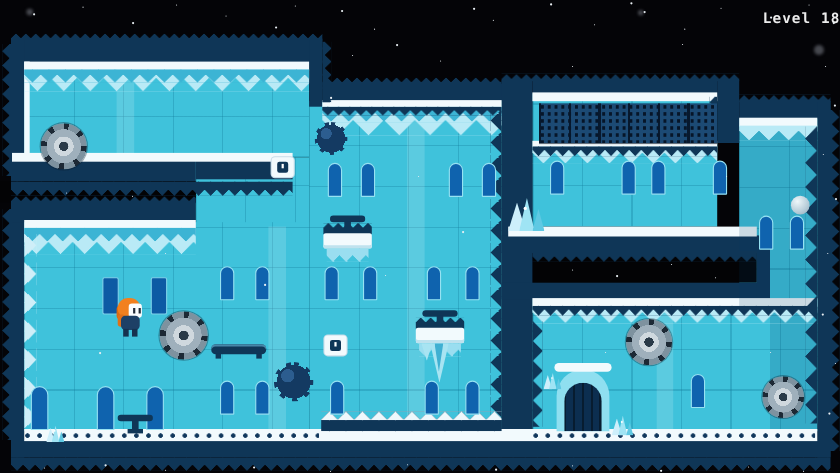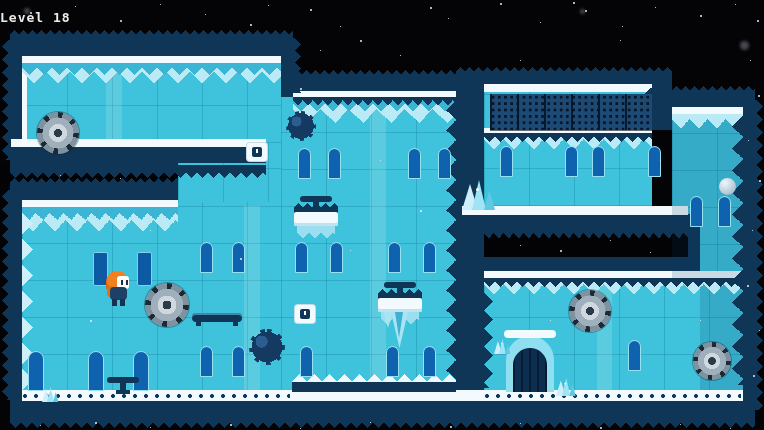--- a/index.html
+++ b/index.html
@@ -43,21 +43,21 @@
   .spikeball{border-radius:50%;
        background:
          radial-gradient(circle at 35% 35%, #2c5d8f 0 18%, transparent 18.5%),
          radial-gradient(circle, #143a62 0 60%, transparent 60.5%),
          repeating-conic-gradient(#143a62 0 16deg, transparent 16deg 42deg);}
   .iceball{border-radius:50%;background:radial-gradient(circle at 35% 30%, #eef7fa, #b6ccd8 60%, #8fa8b8);}
   .triUp{clip-path:polygon(50% 0,0 100%,100% 100%);}
   .triDn{clip-path:polygon(0 0,100% 0,50% 100%);}
   .snowdot{position:absolute;border-radius:50%;background:#e9eff3;}
   .blob{position:absolute;border-radius:50%;background:rgba(150,156,166,.45);filter:blur(1.5px);}
-  .hud{position:absolute;top:10px;left:0;right:0;text-align:left;color:#ececec;
+  .hud{position:absolute;top:10px;left:0;right:0;text-align:right;color:#ececec;
        font:bold 13px "DejaVu Sans Mono",monospace;letter-spacing:1px;}
 </style>
 </head>
 <body>
 
 <div class="stage">
   <div class="hud">Level 18</div>
   <div id="level" class="abs" style="left:0;top:0;width:764px;height:430px">
       <div class="abs nv" style="left: 10px; top: 36px; width: 283px; height: 22px;"></div>
       <div class="abs nv" style="left: 10px; top: 35px; width: 12px; height: 130px;"></div>

